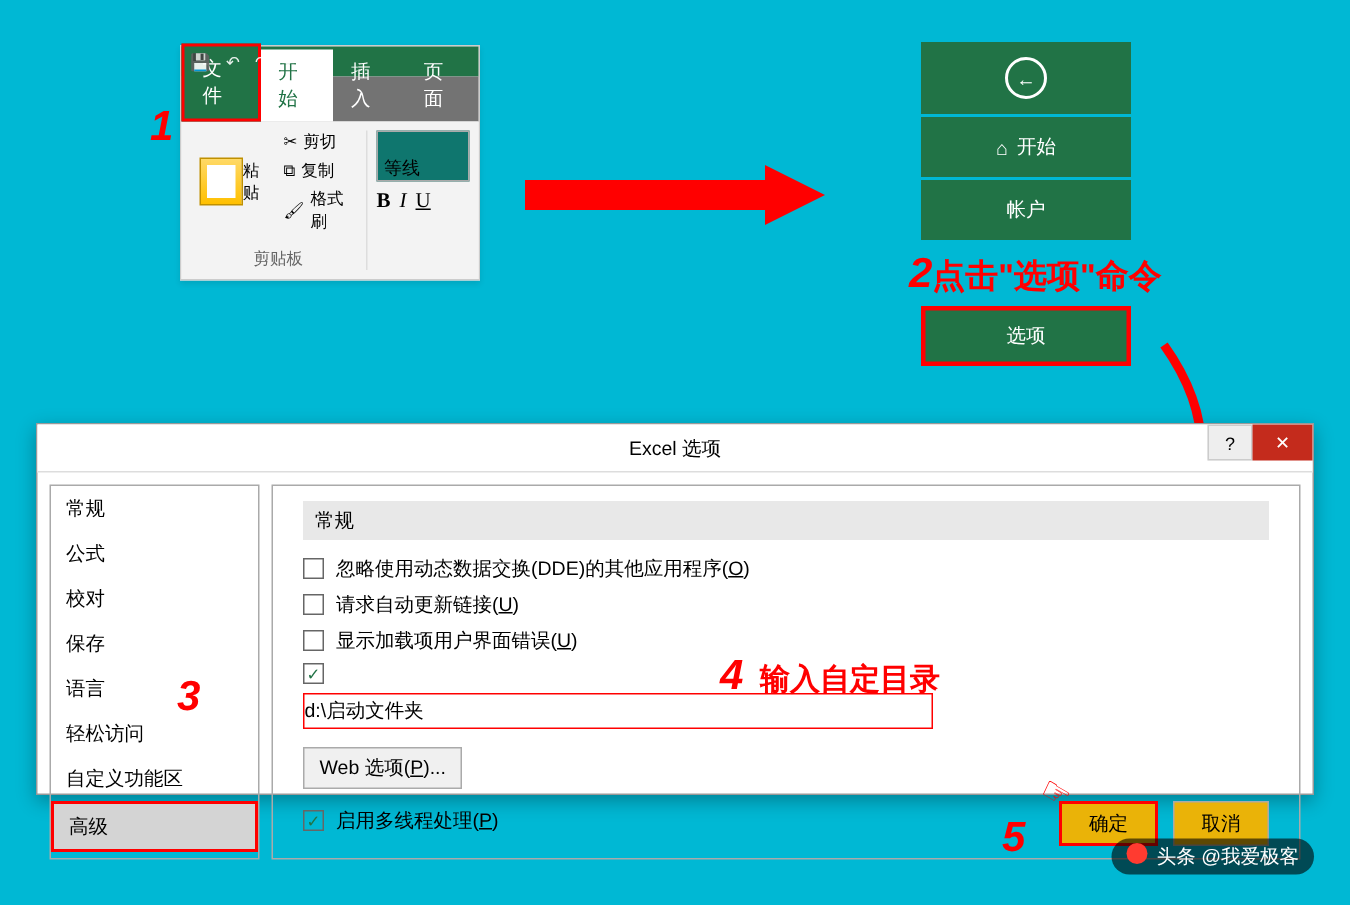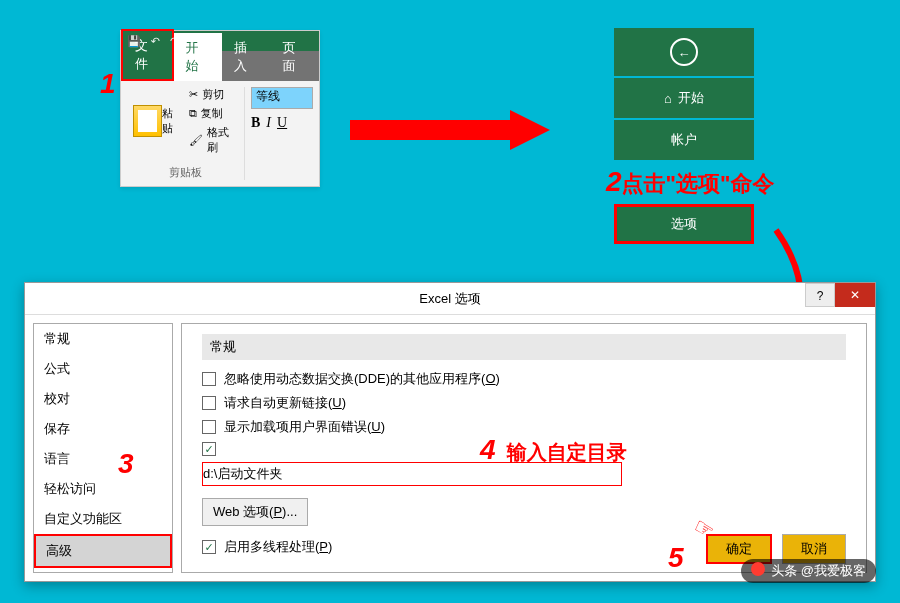--- a/index.html
+++ b/index.html
@@ -14,21 +14,21 @@
 .tab.active { background: #fff; color: #217346; }
 .ribbon-body { background: #f3f3f3; padding: 6px; display: flex; gap: 6px; height: 105px; }
 .group { border-right: 1px solid #ddd; padding: 0 6px; display: flex; flex-direction: column; align-items: center; }
 .paste-btn { display: flex; flex-direction: row; align-items: center; font-size: 11px; }
 .paste-icon { width: 30px; height: 32px; background: linear-gradient(#ffd966,#ffc000); border: 1px solid #bf9000; position: relative; }
 .paste-icon::after { content: ""; position: absolute; top: 4px; left: 4px; right: 4px; bottom: 4px; background: #fff; }
 .clip-actions { font-size: 11px; display: flex; flex-direction: column; gap: 4px; margin-left: 6px; }
 .clip-actions div { display: flex; align-items: center; gap: 4px; }
 .group-label { font-size: 11px; color: #666; margin-top: auto; }
 .font-group { display: flex; flex-direction: column; gap: 6px; }
-.font-select { height: 22px; border: 1px solid #aaa; background: #7dd3fc; font-size: 12px; padding: 0 4px; width: 62px; }
+.font-select { height: 22px; border: 1px solid #aaa; background: #0f766e; font-size: 12px; padding: 16px 4px; width: 62px; }
 .font-btns { display: flex; gap: 6px; font-family: "Times New Roman", serif; font-size: 14px; }
 .font-btns span:nth-child(3) { text-decoration: underline; }
 
 .step1 { position: absolute; left: 100px; top: 68px; color: red; font-weight: bold; font-size: 28px; font-style: italic; }
 
 .big-arrow { position: absolute; left: 350px; top: 110px; width: 200px; height: 40px; }
 .big-arrow .shaft { position: absolute; left: 0; top: 10px; width: 160px; height: 20px; background: red; }
 .big-arrow .head { position: absolute; left: 160px; top: 0; width: 0; height: 0; border-left: 40px solid red; border-top: 20px solid transparent; border-bottom: 20px solid transparent; }
 
 .backstage { position: absolute; left: 614px; top: 28px; width: 140px; }
@@ -38,21 +38,21 @@
 .bs-item.spacer { height: 40px; background: #00b8d4; }
 .bs-item.home span:first-child { margin-right: 6px; }
 .bs-item.option { border: 3px solid red; }
 
 .step2 { position: absolute; left: 606px; top: 166px; color: red; font-weight: bold; font-size: 22px; }
 .step2 .num { font-size: 28px; font-style: italic; }
 
 .curve-arrow { position: absolute; left: 756px; top: 230px; width: 60px; height: 150px; }
 .curve-arrow svg { overflow: visible; }
 
-.dialog { position: absolute; left: 24px; top: 282px; width: 852px; height: 300px; background: #fff; border: 1px solid #999; box-shadow: 0 4px 12px rgba(0,0,0,0.3); }
+.dialog { position: absolute; left: 24px; top: 282px; width: 852px; height: 248px; background: #fff; border: 1px solid #999; box-shadow: 0 4px 12px rgba(0,0,0,0.3); }
 .dlg-title { height: 32px; background: #fff; border-bottom: 1px solid #ddd; text-align: center; line-height: 32px; font-size: 13px; position: relative; }
 .dlg-close { position: absolute; right: 0; top: 0; width: 40px; height: 24px; background: #c42b1c; color: #fff; text-align: center; line-height: 24px; font-size: 12px; }
 .dlg-help { position: absolute; right: 40px; top: 0; width: 30px; height: 24px; background: #eee; text-align: center; line-height: 24px; font-size: 12px; border: 1px solid #ccc; }
 .dlg-body { display: flex; height: 266px; }
 .dlg-sidebar { width: 140px; border: 1px solid #aaa; margin: 8px; overflow-y: auto; position: relative; }
 .dlg-sidebar .sb-item { padding: 6px 10px; font-size: 13px; cursor: pointer; }
 .dlg-sidebar .sb-item.sel { background: #d4d4d4; border: 2px solid red; }
 .dlg-content { flex: 1; border: 1px solid #aaa; margin: 8px 8px 8px 0; padding: 10px 20px; overflow-y: auto; position: relative; }
 .section-title { background: #e8e8e8; padding: 4px 8px; font-size: 13px; margin-bottom: 10px; }
 .opt-row { display: flex; align-items: center; gap: 8px; font-size: 13px; margin: 6px 0; }

